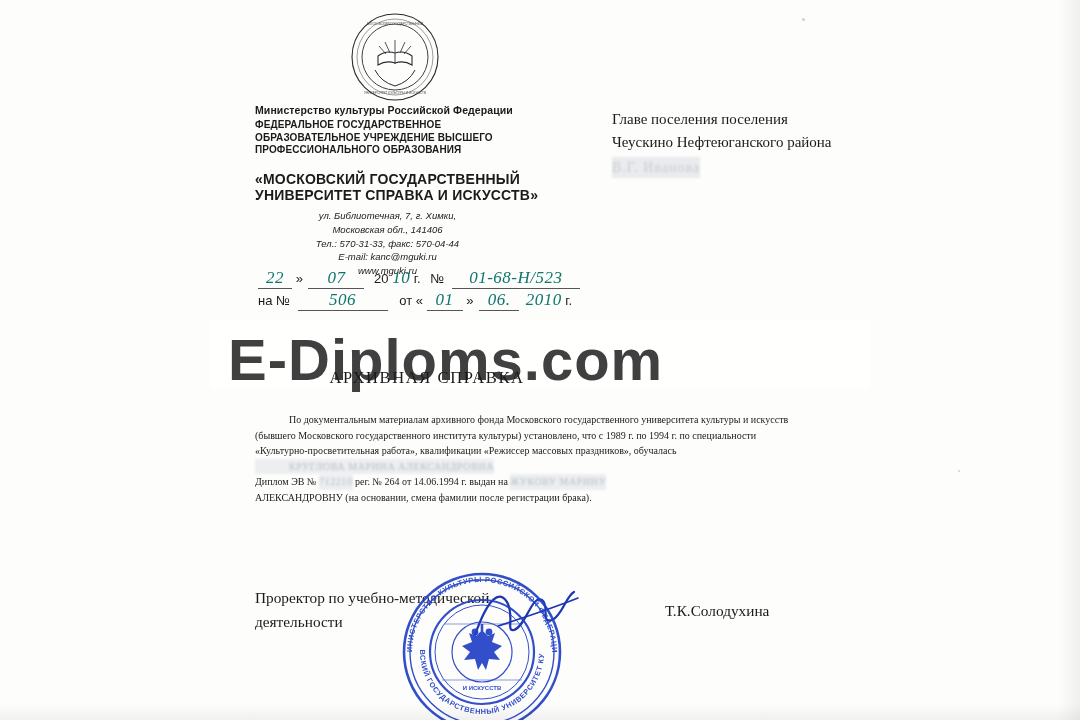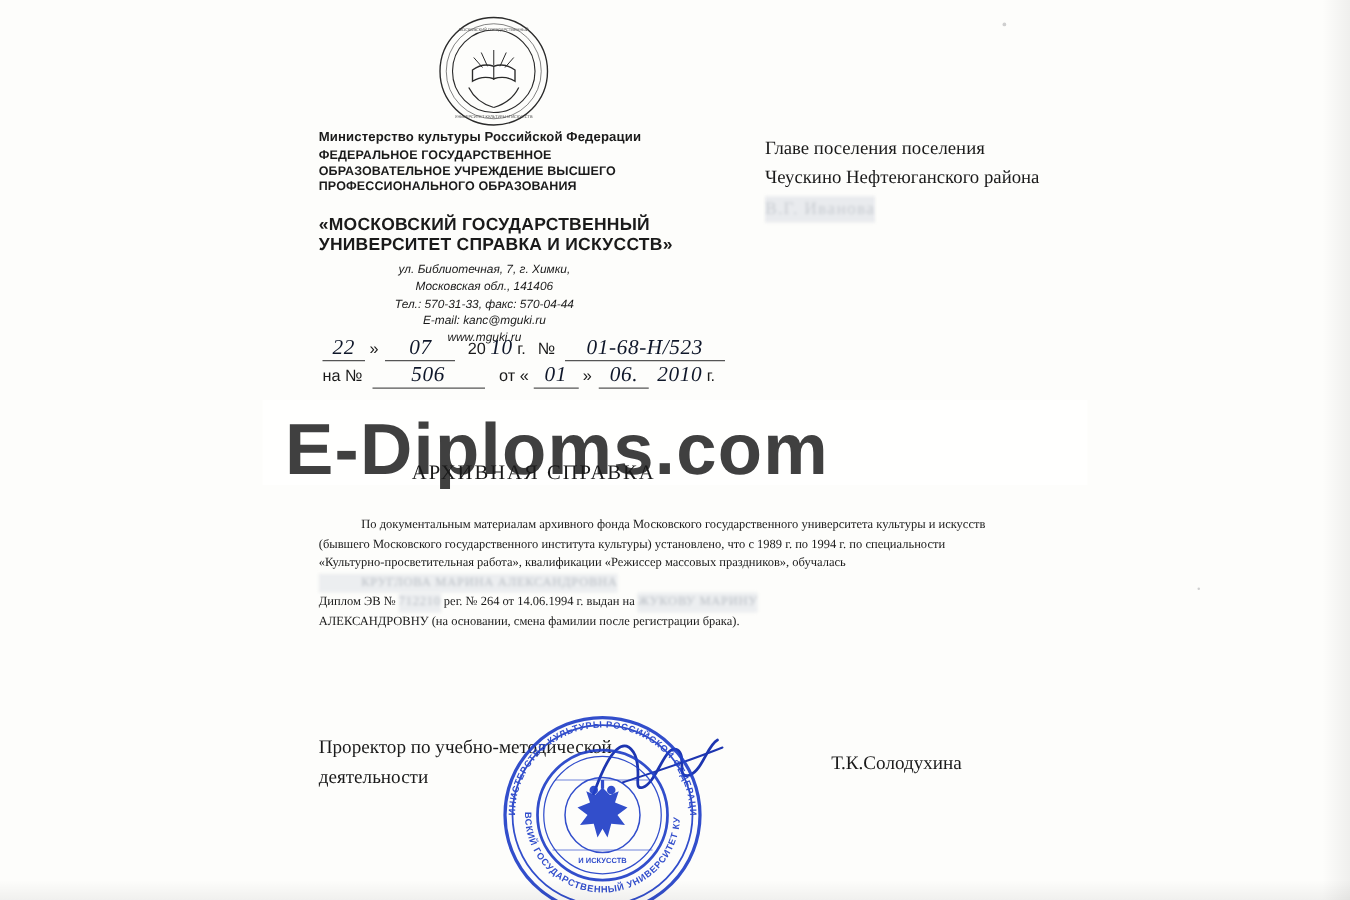--- a/index.html
+++ b/index.html
@@ -94,21 +94,21 @@
     top: 268px;
     font-size: 13px;
     font-family: "Liberation Sans", sans-serif;
   }
   .refrow { position: relative; height: 22px; white-space: nowrap; }
   .refrow .lbl { display:inline-block; vertical-align: baseline; }
   .hand {
     font-family: "Liberation Serif", serif;
     font-style: italic;
     font-size: 17px;
-    color: #0f172a;
+    color: #0f766e;
     letter-spacing: .5px;
   }
   .ul {
     display: inline-block;
     border-bottom: 1px solid #555;
     text-align: center;
     vertical-align: baseline;
   }
 
   

